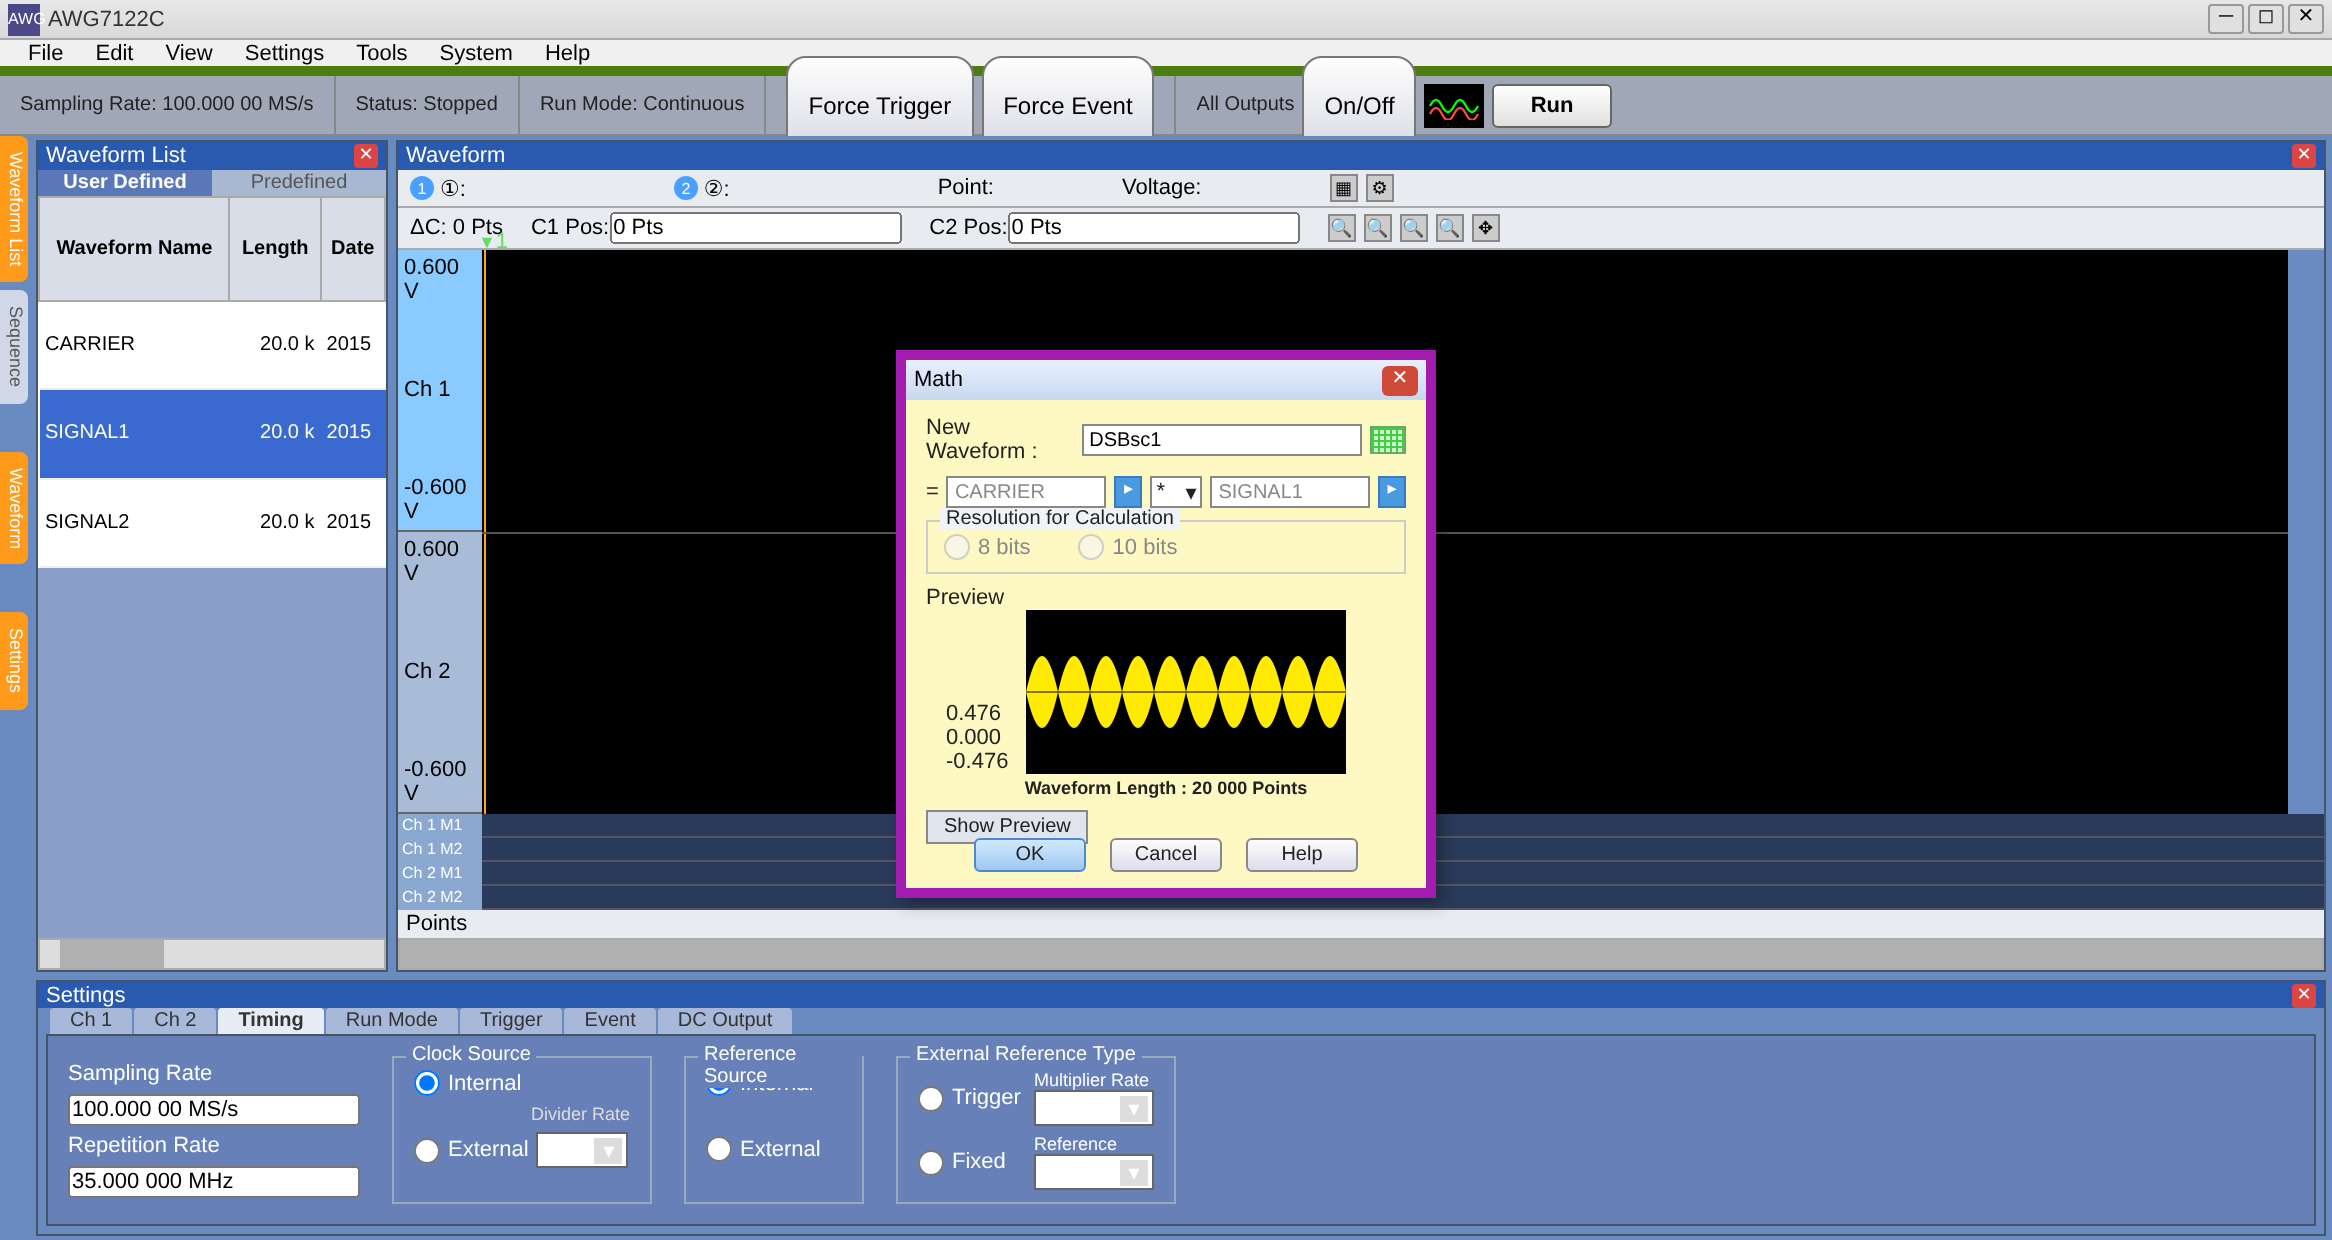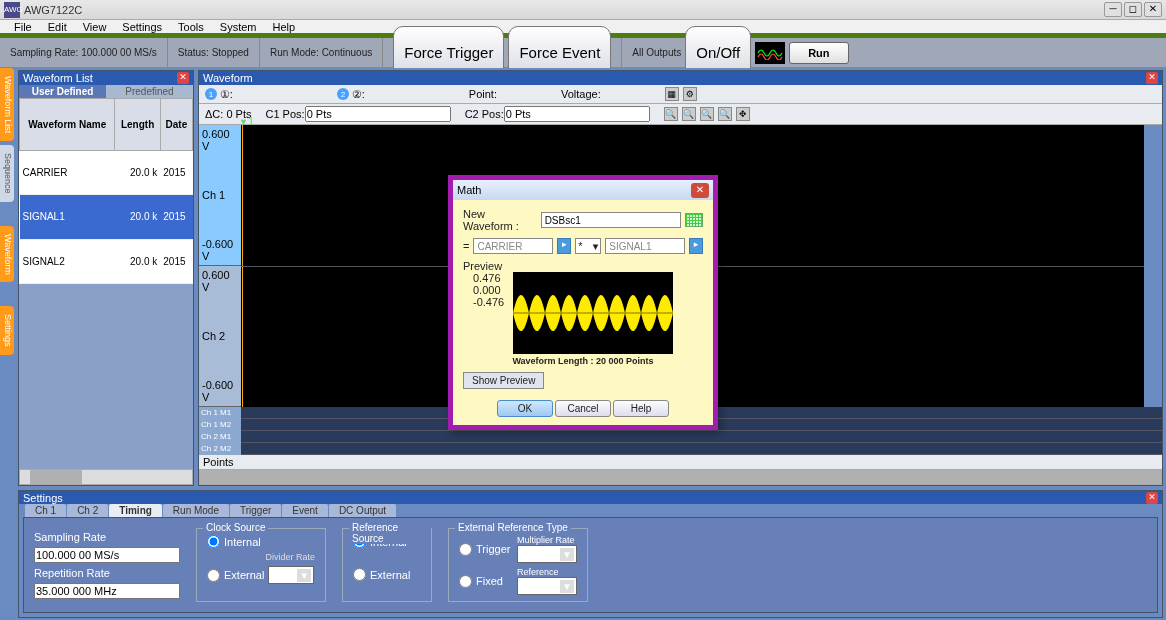--- a/index.html
+++ b/index.html
@@ -13,21 +13,21 @@
   .titlebar .win-btn { width: 18px; height: 15px; background: #e0e0e0; border: 1px solid #999; border-radius: 2px; text-align: center; line-height: 12px; cursor: pointer; font-size: 10px; }
 
   
   .menubar { height: 18px; background: #f0f0f0; display: flex; align-items: center; padding: 0 6px; border-bottom: 5px solid #4d7c0f; }
   .menubar .menu-item { padding: 2px 8px; cursor: pointer; }
 
   
   .toolbar { height: 30px; background: #a0a8b8; display: flex; align-items: center; border-bottom: 1px solid #888; }
   .toolbar .tool-section { padding: 0 10px; display: flex; align-items: center; gap: 4px; height: 100%; border-right: 1px solid #888; }
   .toolbar .tool-label { font-size: 10px; color: #222; }
-  .toolbar .tool-btn { padding: 17px 10px; background: linear-gradient(to bottom, #fefefe, #d8dae2); border: 1px solid #777; border-radius: 10px; font-size: 15px; cursor: pointer; text-align: center; }
+  .toolbar .tool-btn { padding: 17px 10px; background: linear-gradient(to bottom, #fefefe, #d8dae2); border: 1px solid #777; border-radius: 10px; font-size: 12px; cursor: pointer; text-align: center; }
   .toolbar .run-btn { padding: 4px 18px; background: linear-gradient(to bottom, #ffffff, #e0e0e0); border: 1px solid #666; border-radius: 3px; font-weight: bold; cursor: pointer; }
   .toolbar .wave-icon { width: 30px; height: 22px; background: #000; display:flex; align-items:center; justify-content:center; color:#0f0; }
 
   
   .main-area { position: absolute; top: 68px; left: 0; right: 0; bottom: 0; display: flex; background: #6a8ac2; }
 
   
   .side-tabs { width: 14px; background: #6a8ac2; display: flex; flex-direction: column; }
   .side-tab { writing-mode: vertical-rl; text-orientation: mixed; padding: 8px 1px; font-size: 9px; color: #fff; cursor: pointer; border-radius: 0 4px 4px 0; margin-bottom: 4px;}
   .side-tab.active { background: #ff9a1a; color: #fff; }
@@ -101,25 +101,25 @@
   .dlg-body input[type=text] { flex:1; height:16px; border:1px solid #888; padding:0 3px; font-size:10px;}
   .dlg-body .small-input { width:76px; flex:none; color:#888;}
   .op-combo { width:26px; height:16px; border:1px solid #888; display:flex; align-items:center; justify-content:space-between; padding:0 2px; background:#fff;}
   .sig-btn { width:14px; height:16px; background:#4a9ae0; border:1px solid #3a7ac0; text-align:center; cursor:pointer; color:#fff; font-size:9px;}
   .green-grid { width:20px; height:14px; background: repeating-linear-gradient(to right,#4c4,#4c4 1px, transparent 1px, transparent 3px), repeating-linear-gradient(to bottom,#4c4,#4c4 1px, transparent 1px, transparent 3px); background-color:#cfc; border:1px solid #6a6;}
   .res-group { border:1px solid #ccc; padding:6px 8px; position:relative; margin:4px 0 6px;}
   .res-group .legend { position:absolute; top:-7px; left:6px; background:#f0f4f8; padding:0 3px; font-size:10px;}
   .res-group .radios { display:flex; gap:24px; }
   .preview { }
   .preview-canvas { width:160px; height:82px; background:#000; position:relative; margin-left:50px;}
-  .preview-labels { position:absolute; left:-40px; top:0; bottom:12px; display:flex; flex-direction:column; justify-content:flex-start; font-size:9px;}
+  .preview-labels { position:absolute; left:-40px; top:0; bottom:0; display:flex; flex-direction:column; justify-content:flex-end; font-size:9px;}
   .preview-wave { position:absolute; inset:0; }
   .preview-caption { text-align:center; font-size:9px; font-weight:bold; margin-top:2px;}
   .show-prev-btn { padding:2px 8px; background:#e0e4ec; border:1px solid #888; font-size:10px; cursor:pointer;}
-  .dlg-btns { display:flex; justify-content:center; gap:2px; margin-top:14px;}
+  .dlg-btns { display:flex; justify-content:center; gap:12px; }
   .dlg-btn { width:56px; text-align:center; padding:2px 0; background:linear-gradient(to bottom,#fdfdfd,#dde); border:1px solid #888; border-radius:3px; font-size:10px; cursor:pointer;}
   .dlg-btn.primary { background:linear-gradient(to bottom,#d0e8ff,#a0c8f0); border:1px solid #4a8ad0;}
 
 </style>
 </head>
 <body>
 
 <div class="titlebar">
   <div class="app-icon">AWG</div>
   <div class="title">AWG7122C</div>
@@ -397,20 +397,33 @@
       <span>=</span>
       <input type="text" class="small-input" readonly="" value="CARRIER" style="">
       <div class="sig-btn">▸</div>
       <div class="op-combo">
           <span>*</span>
           <span>▾</span>
         </div>
       <input type="text" class="small-input" readonly="" value="SIGNAL1" style="">
       <div class="sig-btn">▸</div>
     </div>
+    <div class="res-group">
+      <div class="legend">Resolution for Calculation</div>
+      <div class="radios">
+        <label class="radio-row" style="color:#888;">
+            <input type="radio" disabled="" style="">
+            <span>8 bits</span>
+          </label>
+        <label class="radio-row" style="color:#888;">
+            <input type="radio" disabled="" style="">
+            <span>10 bits</span>
+          </label>
+      </div>
+    </div>
     <div class="preview">
       <div>Preview</div>
       <div class="preview-canvas">
         <div class="preview-labels">
           <span>0.476</span>
           <span>0.000</span>
           <span>-0.476</span>
         </div>
         <svg class="preview-wave" viewBox="0 0 160 82" preserveAspectRatio="none">
           <rect width="160" height="82" fill="#000"></rect>

